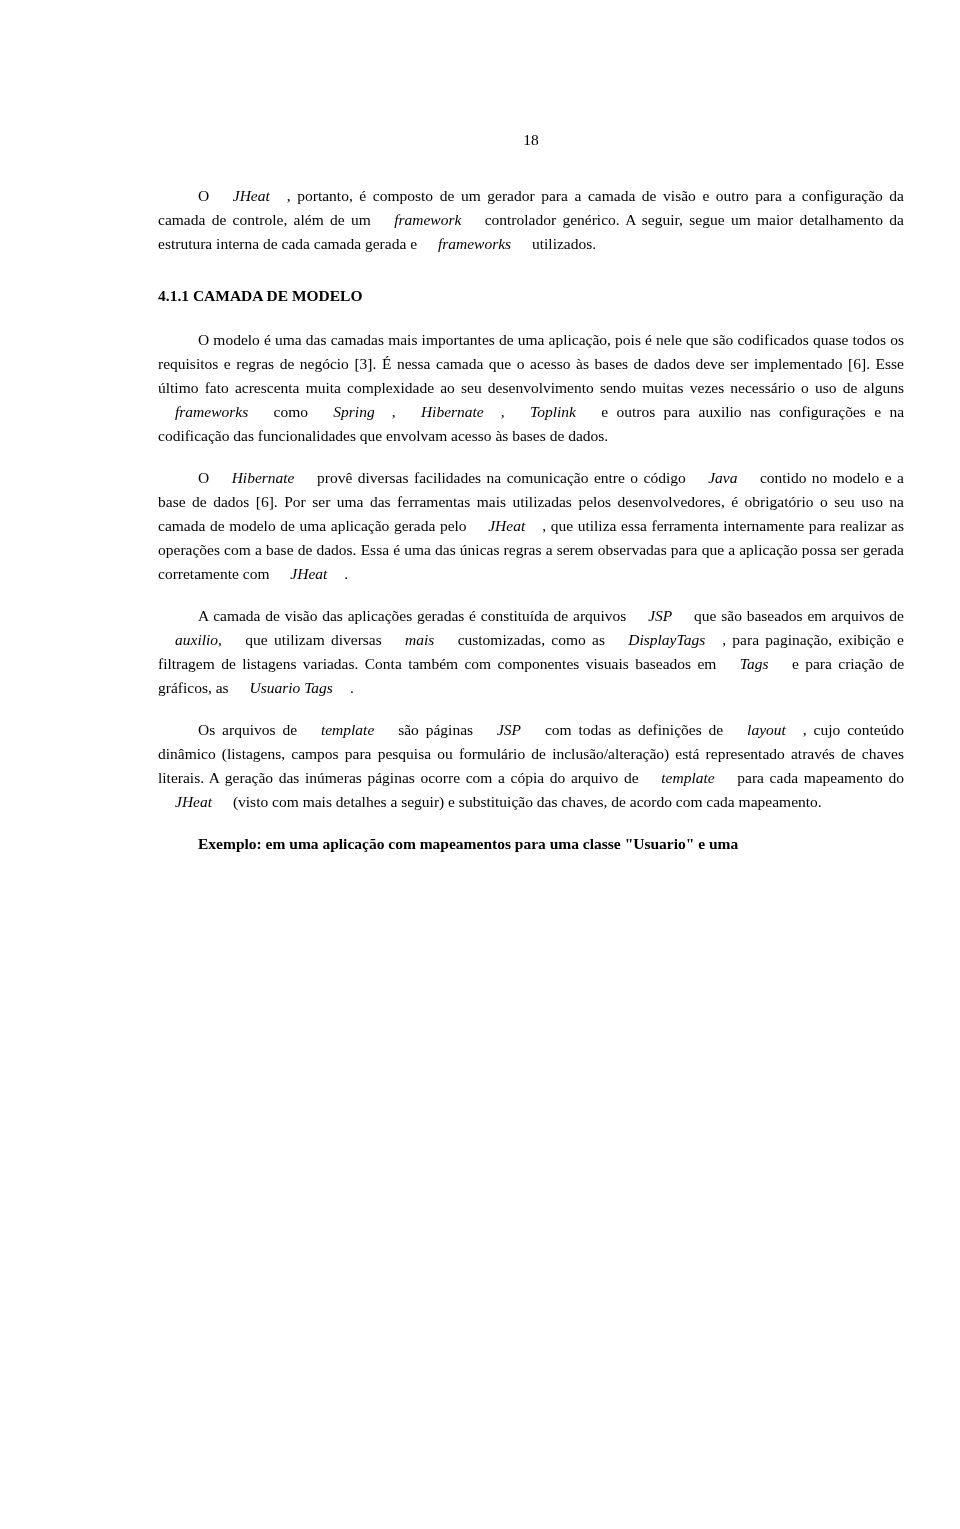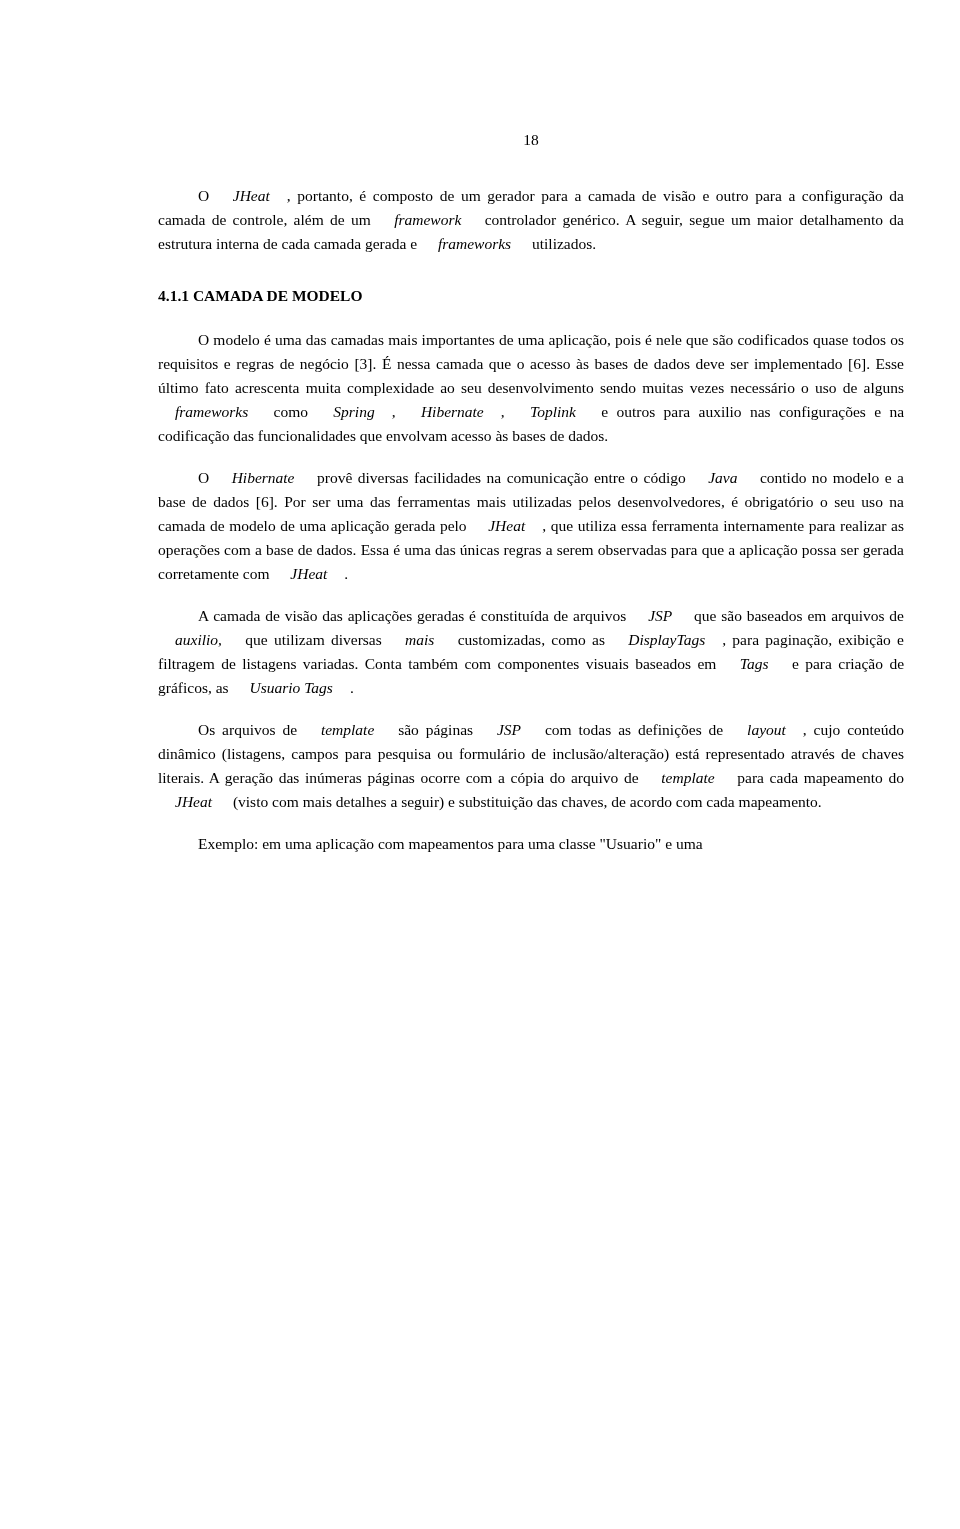--- a/index.html
+++ b/index.html
@@ -49,20 +49,21 @@
       margin-bottom: 20px;
       text-align: left;
     }
 
     em {
       font-style: italic;
     }
 
     .last-paragraph {
       margin-bottom: 0;
+      font-weight: bold;
     }
   </style>
 </head>
 <body>
 
 <div class="page">
   <div class="page-number">18</div>
 
 
   <p class="paragraph-indent">

